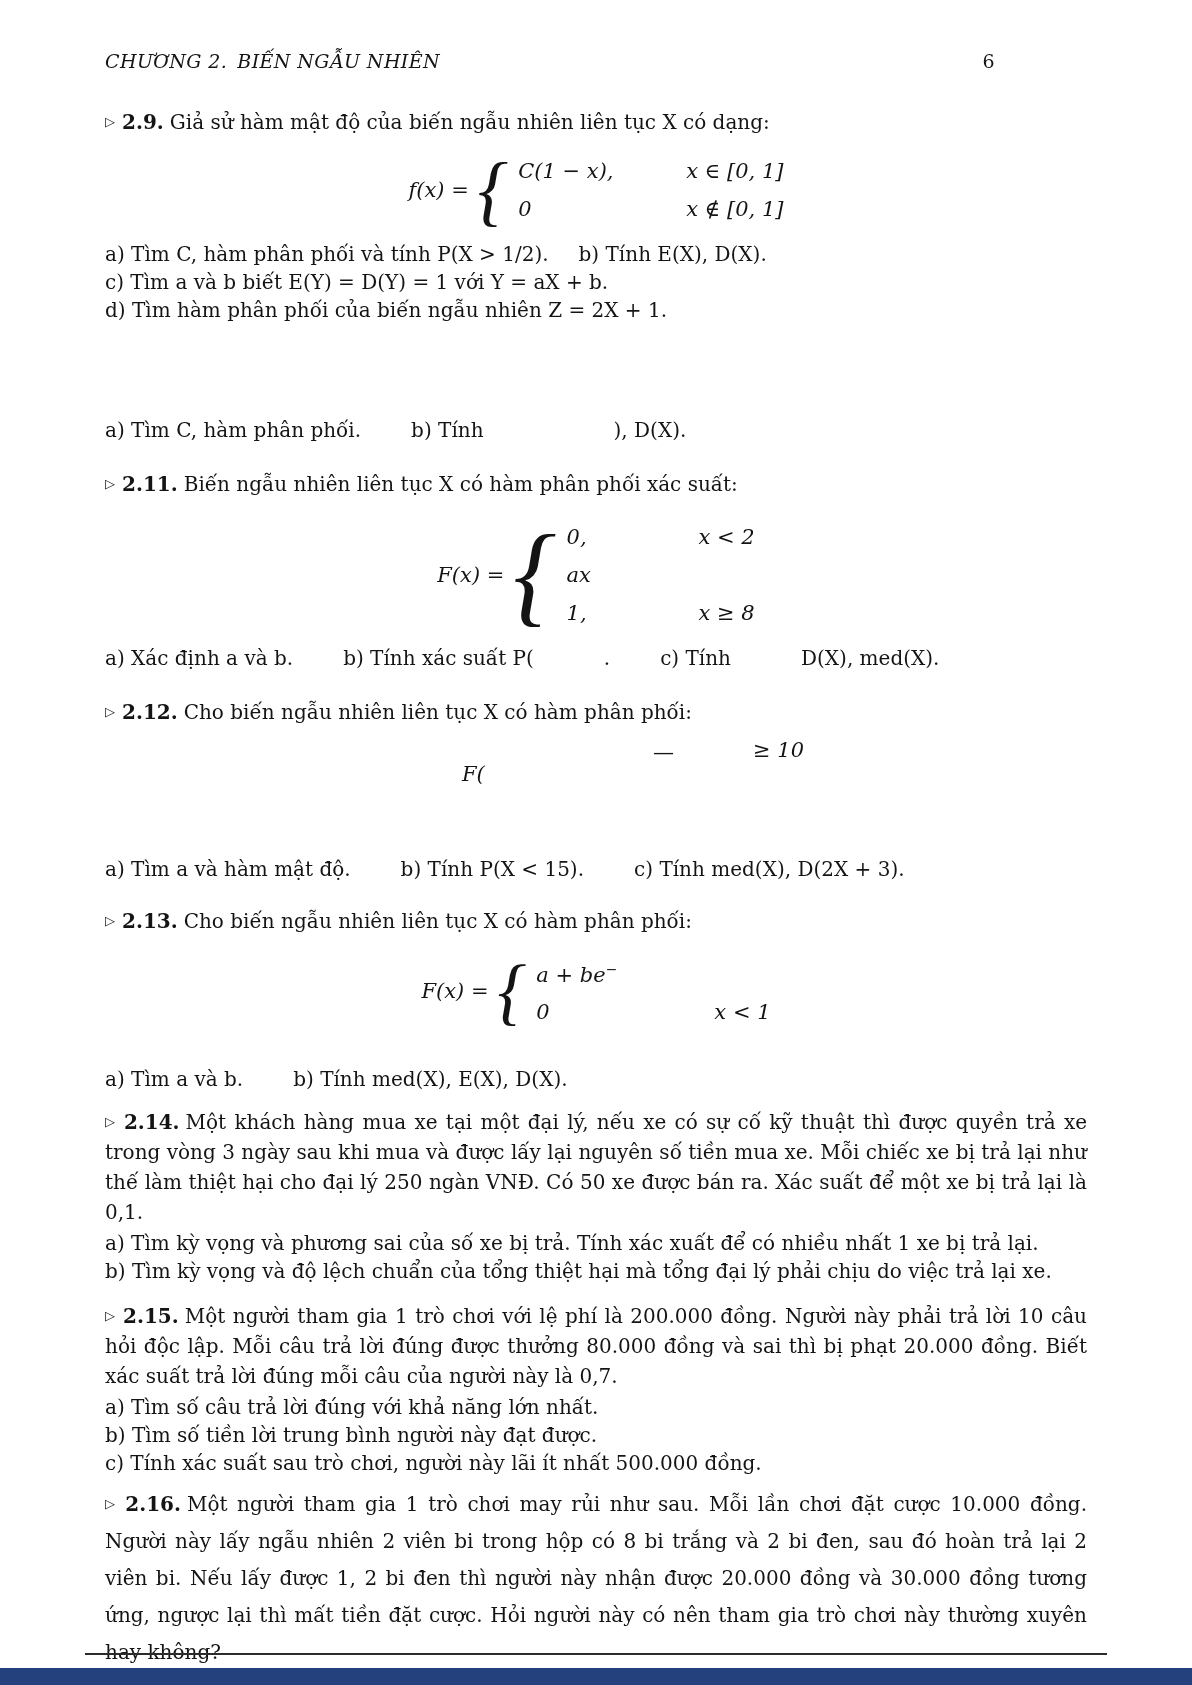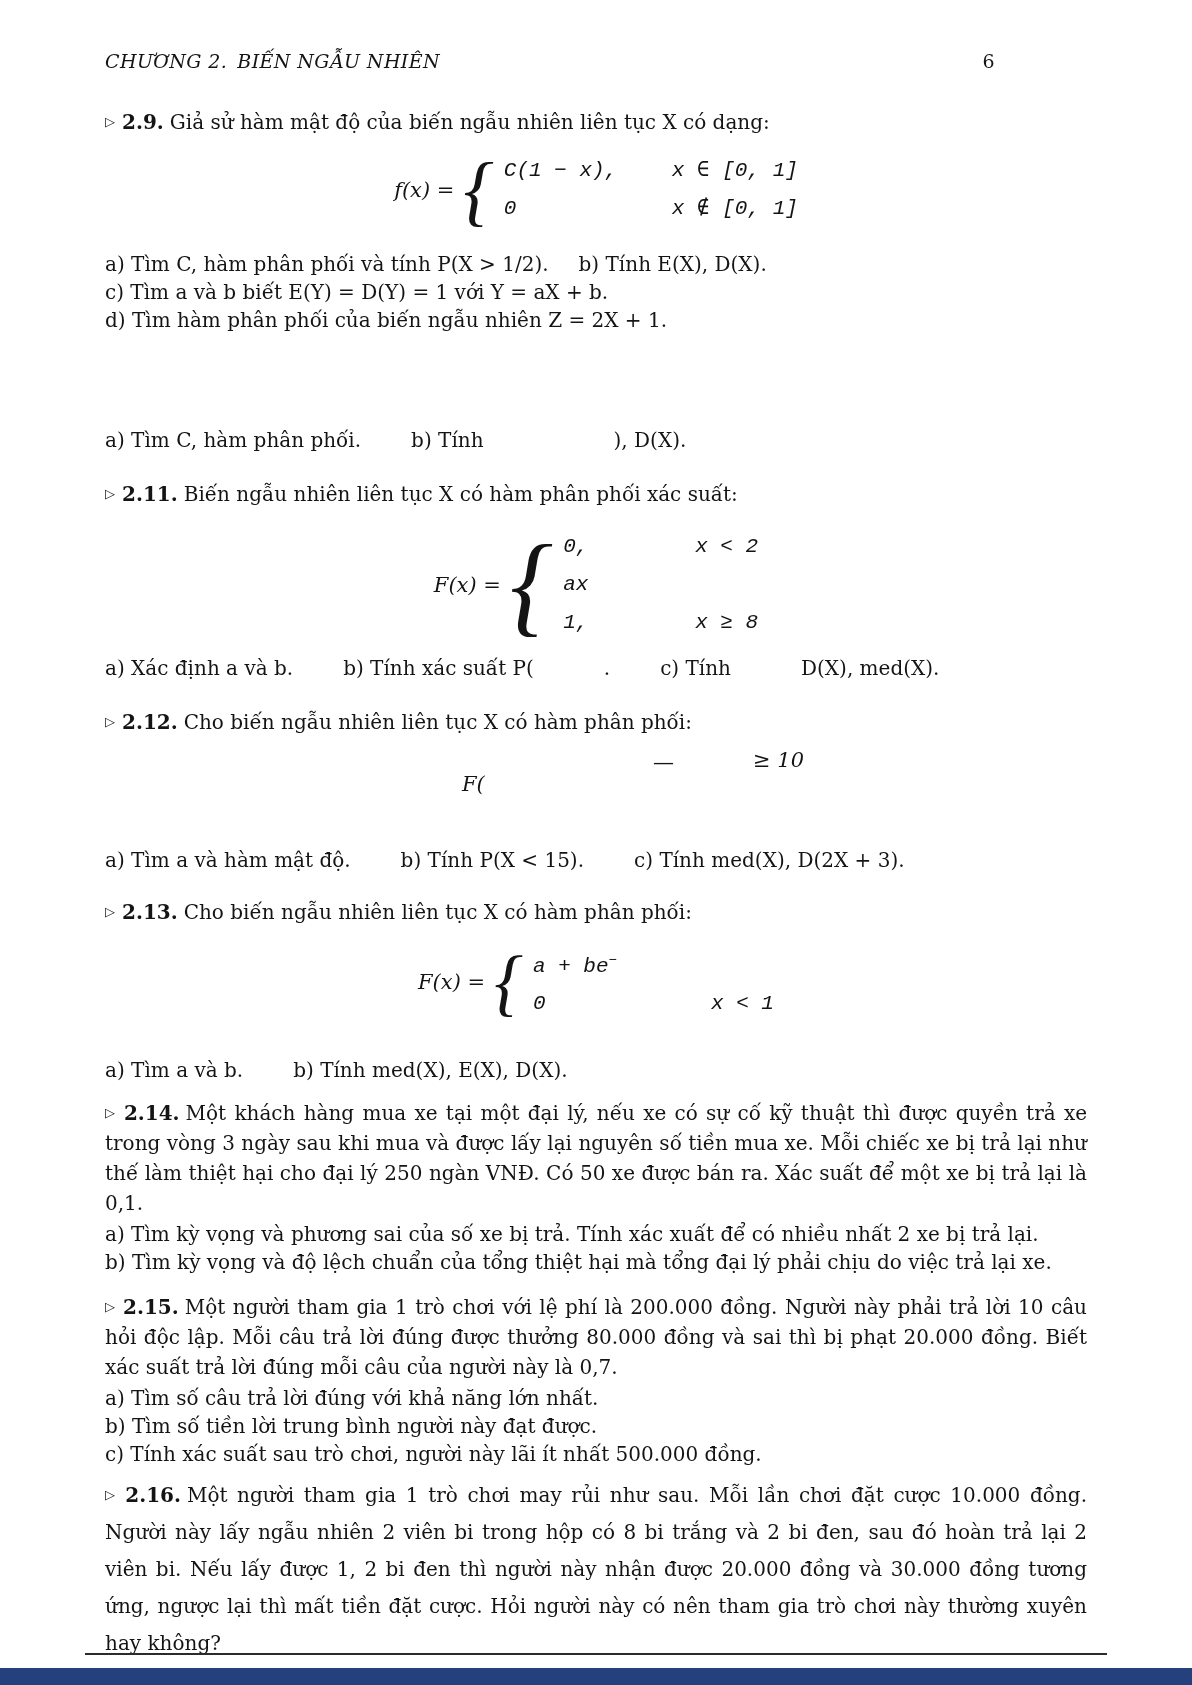--- a/index.html
+++ b/index.html
@@ -21,41 +21,41 @@
   .pnum{font-weight:700;margin-right:6px;}
 
   .formula{display:flex;justify-content:center;align-items:center;
     font-size:21px;font-style:italic;}
   .f-lhs{margin-right:9px;}
   .f-brace{font-family:"Liberation Serif","DejaVu Serif",serif;font-weight:400;
     margin-right:10px;transform:scaleY(1.03);}
   .brace-2{font-size:76px;line-height:80px;}
   .brace-2b{font-size:72px;line-height:76px;}
   .brace-3{font-size:108px;line-height:112px;}
-  .f-rows{display:grid;font-family:Liberation Mono, monospace;}
+  .f-rows{display:grid;}
   .rows-29{grid-template-columns:168px auto;line-height:38px;}
   .rows-211{grid-template-columns:132px auto;line-height:38px;}
   .rows-213{grid-template-columns:178px auto;line-height:37px;}
   .f-rows sup{font-size:14px;font-style:italic;}
 
   .item-line{font-size:20px;line-height:28px;}
   .para{font-size:20px;line-height:30px;text-align:justify;}
   .para216{line-height:37px;}
 
   .frag{position:relative;height:52px;font-size:21px;font-style:italic;}
   .frag .frag-lhs{position:absolute;left:357px;top:22px;}
   .frag .frag-bar{position:absolute;left:548px;top:0;font-style:normal;}
   .frag .frag-cond{position:absolute;left:648px;top:-2px;font-style:italic;}
 
   .blank-gap{height:92px;}
 
-  .mt10{margin-top:20px;} .mt12{margin-top:12px;} .mt14{margin-top:14px;}
+  .mt10{margin-top:10px;} .mt12{margin-top:12px;} .mt14{margin-top:14px;}
   .mt16{margin-top:16px;} .mt20{margin-top:20px;} .mt24{margin-top:24px;}
   .mt26{margin-top:26px;} .mt34{margin-top:34px;} .mt36{margin-top:36px;}
-  .mt44{margin-top:44px;} .mt2{margin-top:2px;} .mt8{margin-top:8px;}
+  .mt44{margin-top:63px;} .mt2{margin-top:2px;} .mt8{margin-top:8px;}
 
   .footer-rule{position:absolute;left:85px;right:85px;top:1653px;height:2px;background:#2b2b2b;}
   .footer-bar{position:absolute;left:0;right:0;bottom:0;height:17px;background:#25417d;}
 </style>
 </head>
 <body>
 
 <div class="content">
 
   <div class="doc-header">
@@ -134,21 +134,21 @@
         <span>x &lt; 1</span>
       </span>
     </div>
     <p class="item-line mt34">a) Tìm a và b.   b) Tính med(X), E(X), D(X).</p>
   </section>
 
   <section>
     <p class="para mt14">
       <span class="marker">▷</span><span class="pnum">2.14.</span><span>Một khách hàng mua xe tại một đại lý, nếu xe có sự cố kỹ thuật thì được quyền trả xe trong vòng 3 ngày sau khi mua và được lấy lại nguyên số tiền mua xe. Mỗi chiếc xe bị trả lại như thế làm thiệt hại cho đại lý 250 ngàn VNĐ. Có 50 xe được bán ra. Xác suất để một xe bị trả lại là 0,1.</span>
     </p>
-    <p class="item-line mt2">a) Tìm kỳ vọng và phương sai của số xe bị trả. Tính xác xuất để có nhiều nhất 2 xe bị trả lại.</p>
+    <p class="item-line mt2">a) Tìm kỳ vọng và phương sai của số xe bị trả. Tính xác xuất để có nhiều nhất 1 xe bị trả lại.</p>
     <p class="item-line">b) Tìm kỳ vọng và độ lệch chuẩn của tổng thiệt hại mà tổng đại lý phải chịu do việc trả lại xe.</p>
   </section>
 
   <section>
     <p class="para mt16">
       <span class="marker">▷</span><span class="pnum">2.15.</span><span>Một người tham gia 1 trò chơi với lệ phí là 200.000 đồng. Người này phải trả lời 10 câu hỏi độc lập. Mỗi câu trả lời đúng được thưởng 80.000 đồng và sai thì bị phạt 20.000 đồng. Biết xác suất trả lời đúng mỗi câu của người này là 0,7.</span>
     </p>
     <p class="item-line mt2">a) Tìm số câu trả lời đúng với khả năng lớn nhất.</p>
     <p class="item-line">b) Tìm số tiền lời trung bình người này đạt được.</p>
     <p class="item-line">c) Tính xác suất sau trò chơi, người này lãi ít nhất 500.000 đồng.</p>

